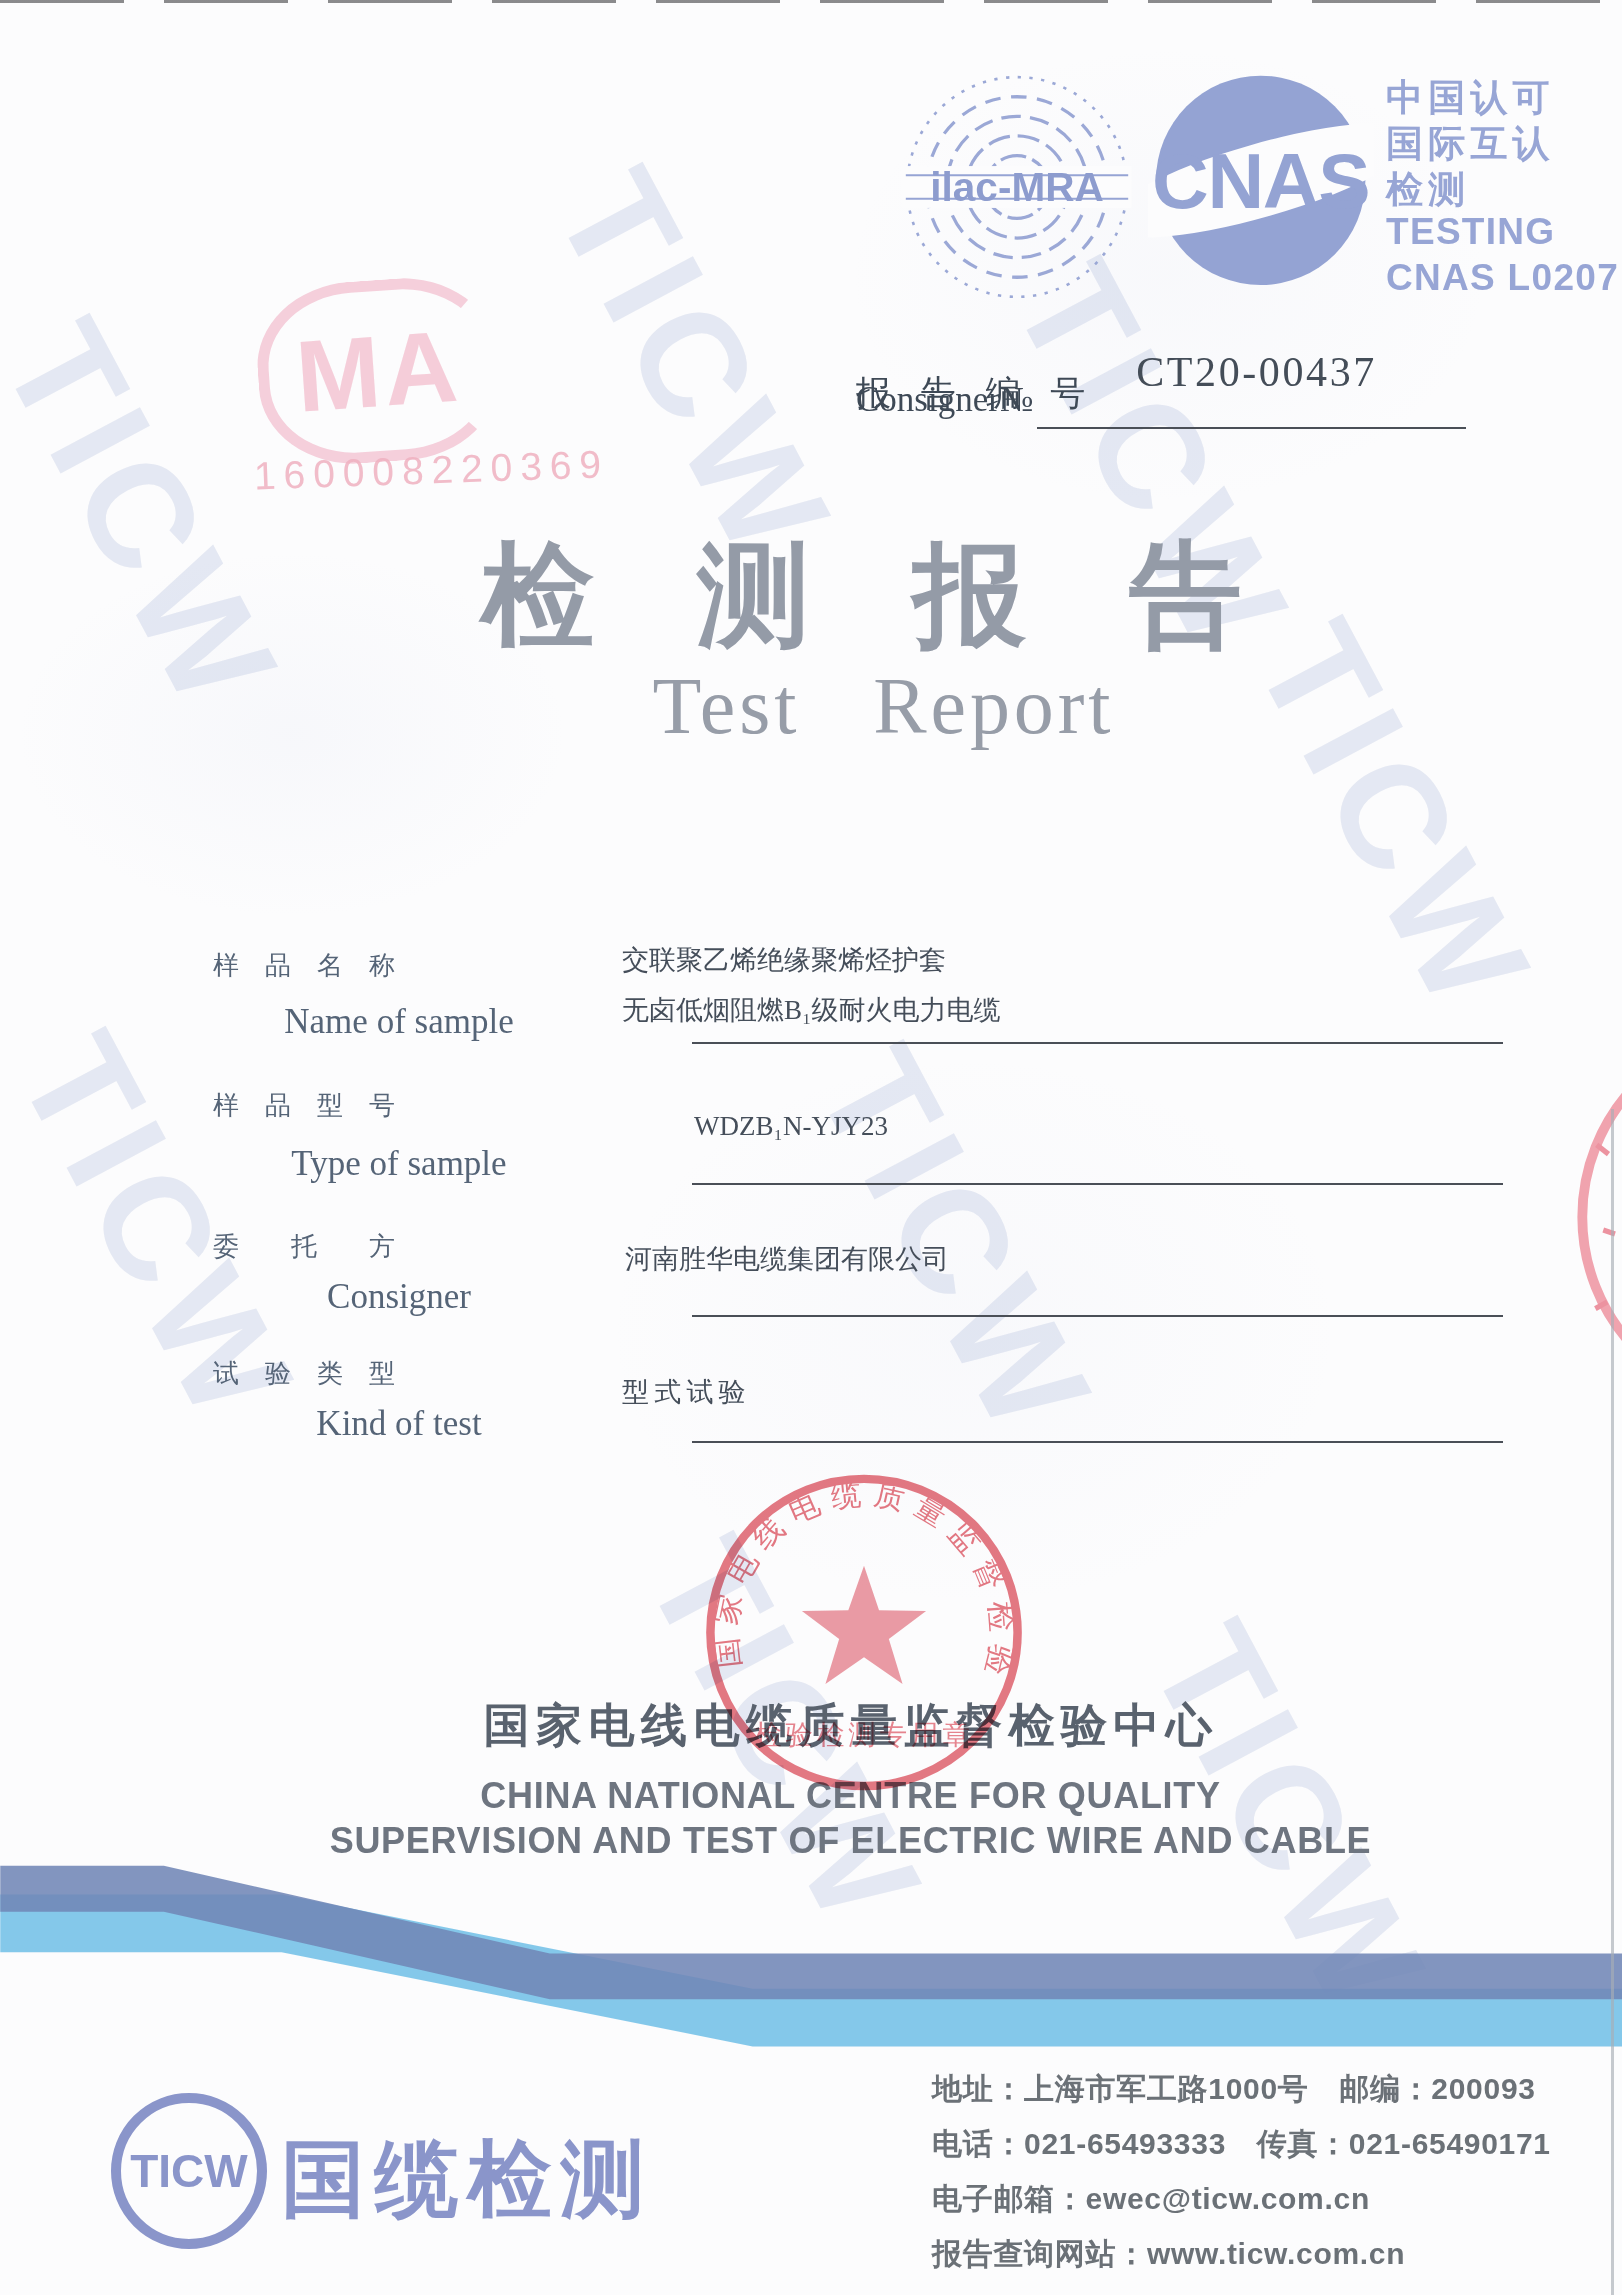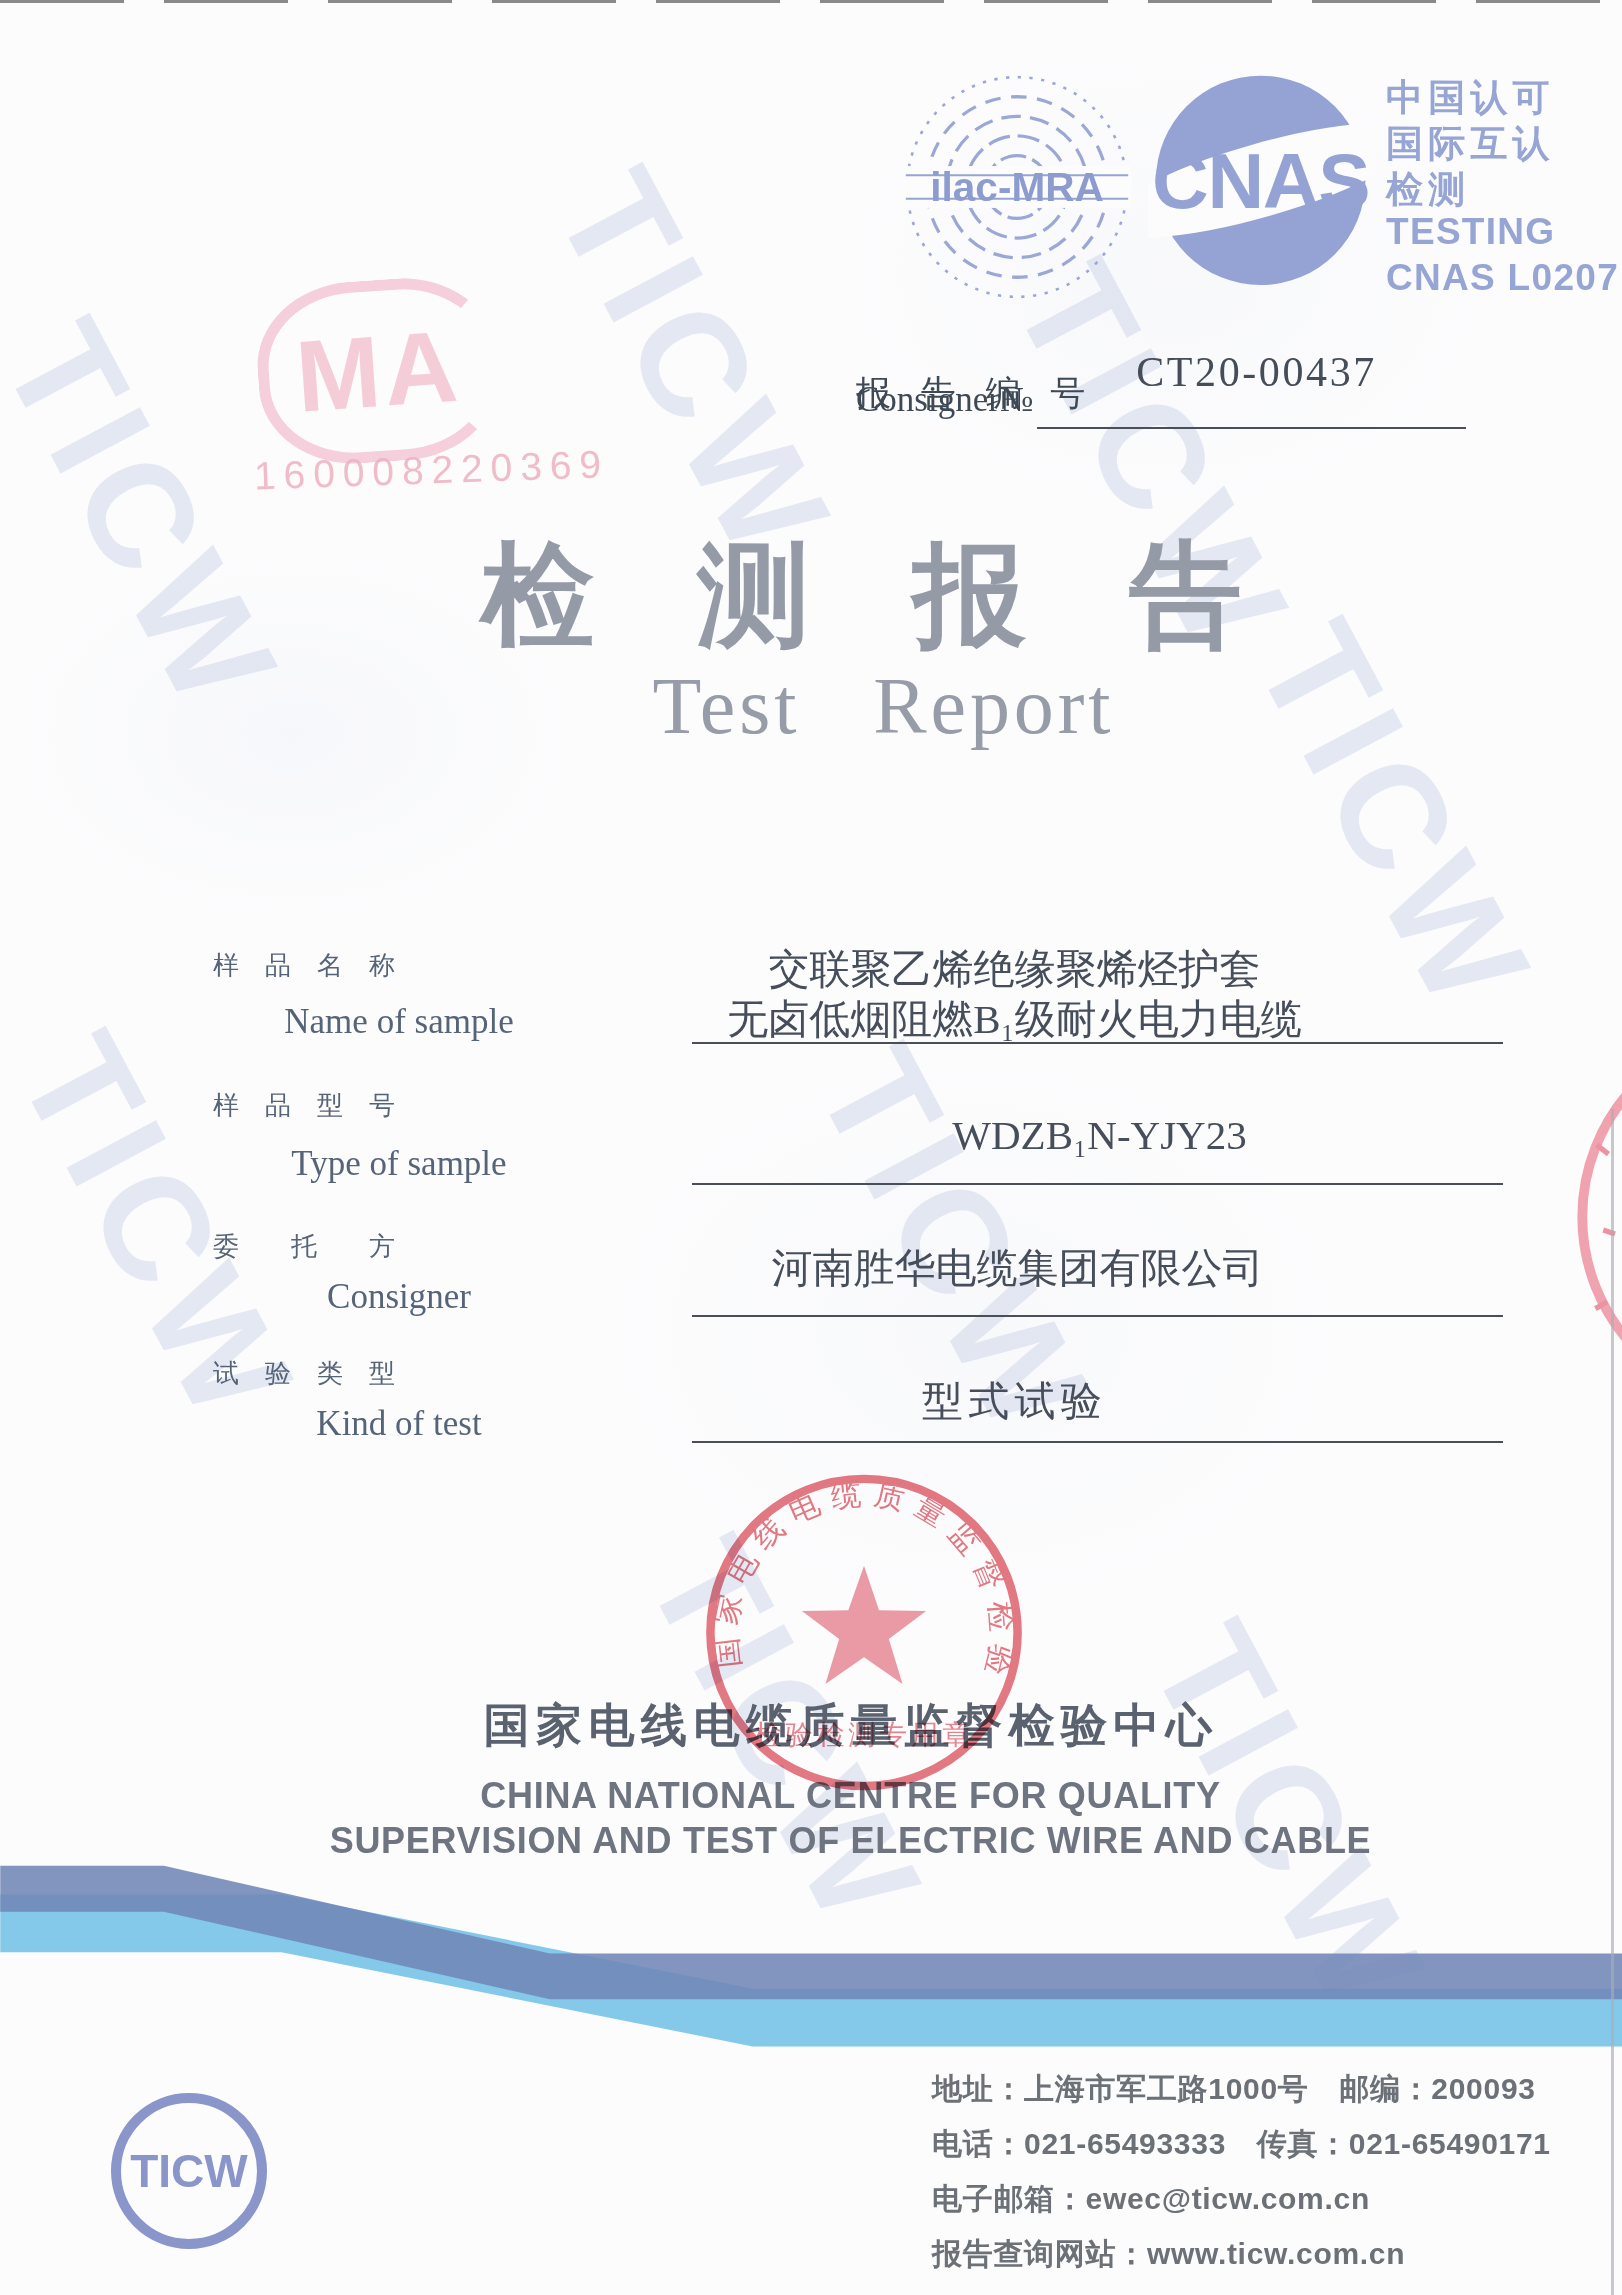--- a/index.html
+++ b/index.html
@@ -46,21 +46,21 @@
   .rule{position:absolute;height:2px;background:#4a4f57;z-index:3;}
   
   .title-zh{position:absolute;left:481px;top:520px;white-space:nowrap;
     font-family:"Liberation Sans", sans-serif;font-weight:bold;
     font-size:113px;letter-spacing:103px;color:#949ba7;z-index:3;}
   .title-en{position:absolute;left:262px;top:654px;width:1243px;text-align:center;
     font-size:80px;word-spacing:49px;letter-spacing:3.9px;color:#979da8;z-index:3;margin-top:7px;}
   
   .f-zh{position:absolute;left:213px;white-space:nowrap;font-size:26px;color:#556477;z-index:3;}
   .f-en{position:absolute;left:216px;width:366px;text-align:center;font-size:35px;color:#556477;z-index:3;}
-  .f-val{position:absolute;text-align:center;font-size:41px;color:#454e5a;white-space:nowrap;z-index:3;}
+  .f-val{position:absolute;font-size:27px;color:#454e5a;white-space:nowrap;z-index:3;}
   
   .centre-zh{position:absolute;left:262px;top:1695px;width:1178px;text-align:center;
     font-family:"Liberation Sans", sans-serif;font-weight:bold;
     font-size:46px;letter-spacing:6.5px;color:#59626e;z-index:3;}
   .centre-en{position:absolute;left:196px;width:1309px;text-align:center;
     font-family:"Liberation Sans", sans-serif;font-weight:600;
     font-size:36px;letter-spacing:0.7px;color:#6e7580;z-index:3;}
   
   .tlogo{position:absolute;left:111px;top:2093px;width:136px;height:136px;
     border:10.5px solid #8a95ca;border-radius:50%;display:flex;align-items:center;justify-content:center;z-index:4;}
@@ -177,20 +177,21 @@
   <div class="centre-en" style="top:1820px">SUPERVISION AND TEST OF ELECTRIC WIRE AND CABLE</div>
 
   <svg class="abs" style="left:0;top:0;z-index:2" width="1623" height="2295" viewBox="0 0 2480 3508">
     <polygon points="0,2896 430,2896 1150,3040 2480,3040 2480,3128 1150,3128 430,2984 0,2984" fill="#79c3e8" opacity="0.92"></polygon>
     <polygon points="0,2852 250,2852 840,2986 2480,2986 2480,3056 840,3056 250,2922 0,2922" fill="#7186b6" opacity="0.88"></polygon>
   </svg>
 
   <div class="tlogo">
     <span class="tlogo-text">TICW</span>
   </div>
+  <div class="tlogo-name">国缆检测</div>
 
   <div class="contact" style="top:2069px">地址：上海市军工路1000号　邮编：200093</div>
   <div class="contact" style="top:2124px">电话：021-65493333　传真：021-65490171</div>
   <div class="contact" style="top:2179px">电子邮箱：ewec@ticw.com.cn</div>
   <div class="contact" style="top:2234px">报告查询网站：www.ticw.com.cn</div>
 
   <div class="edge-top"></div>
   <div class="edge-right"></div>
 
 </div>

